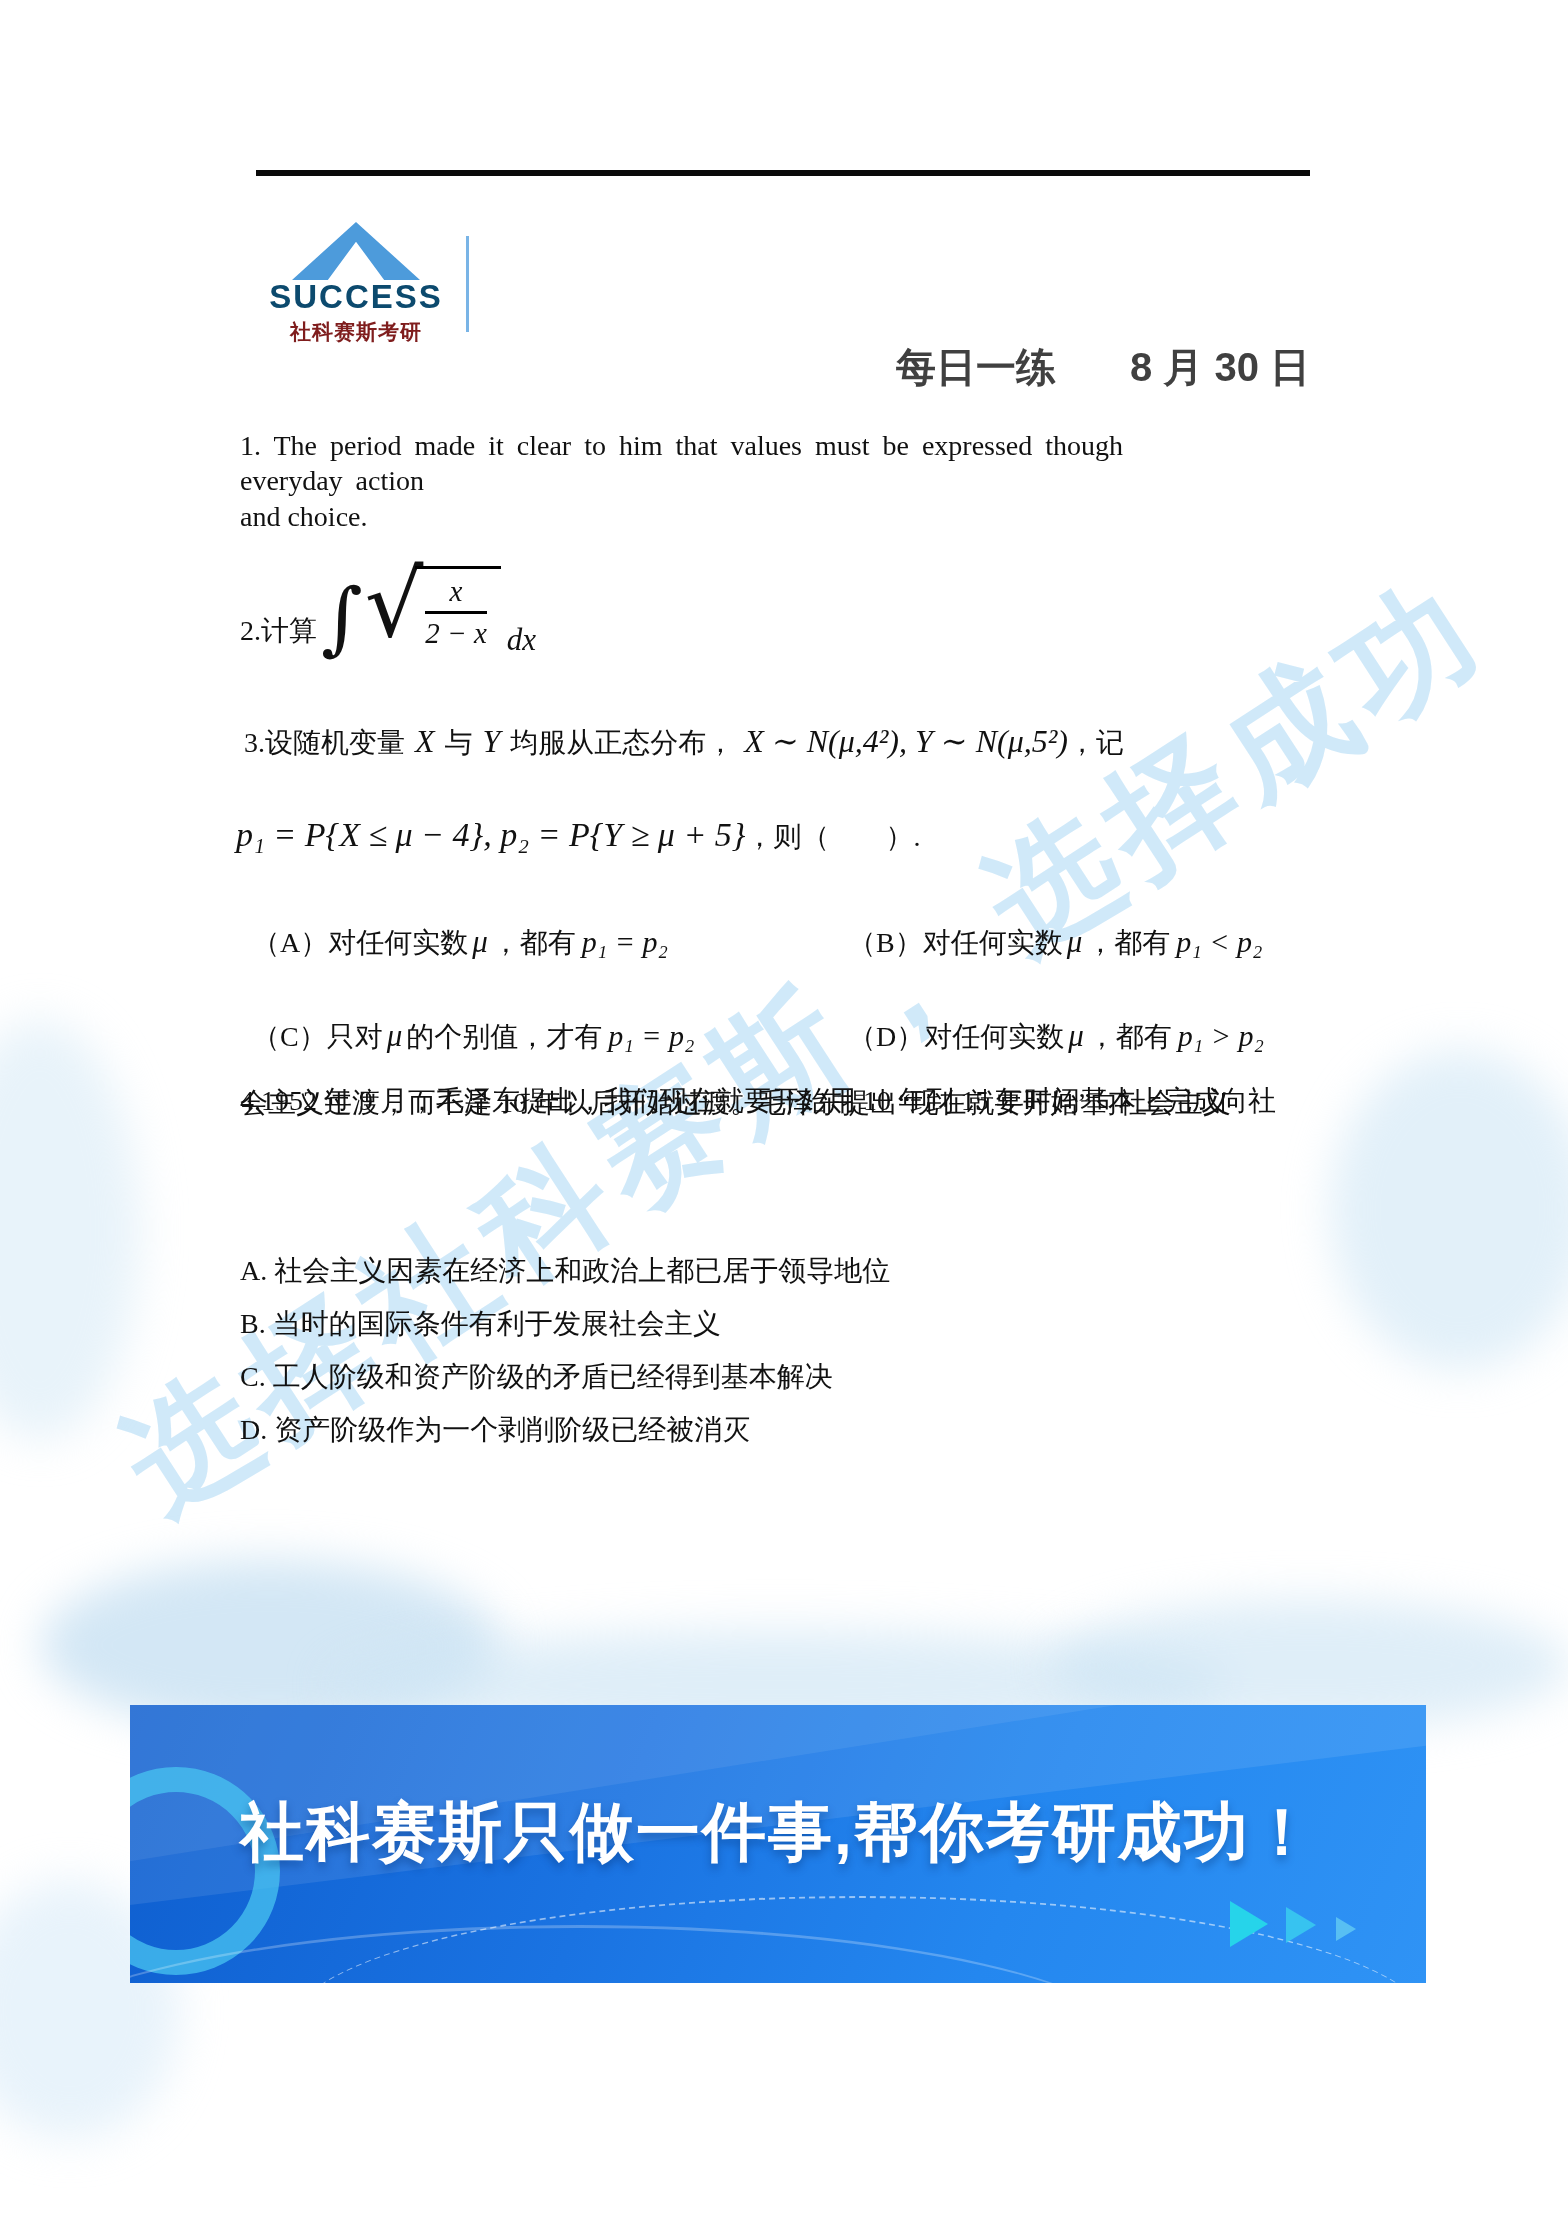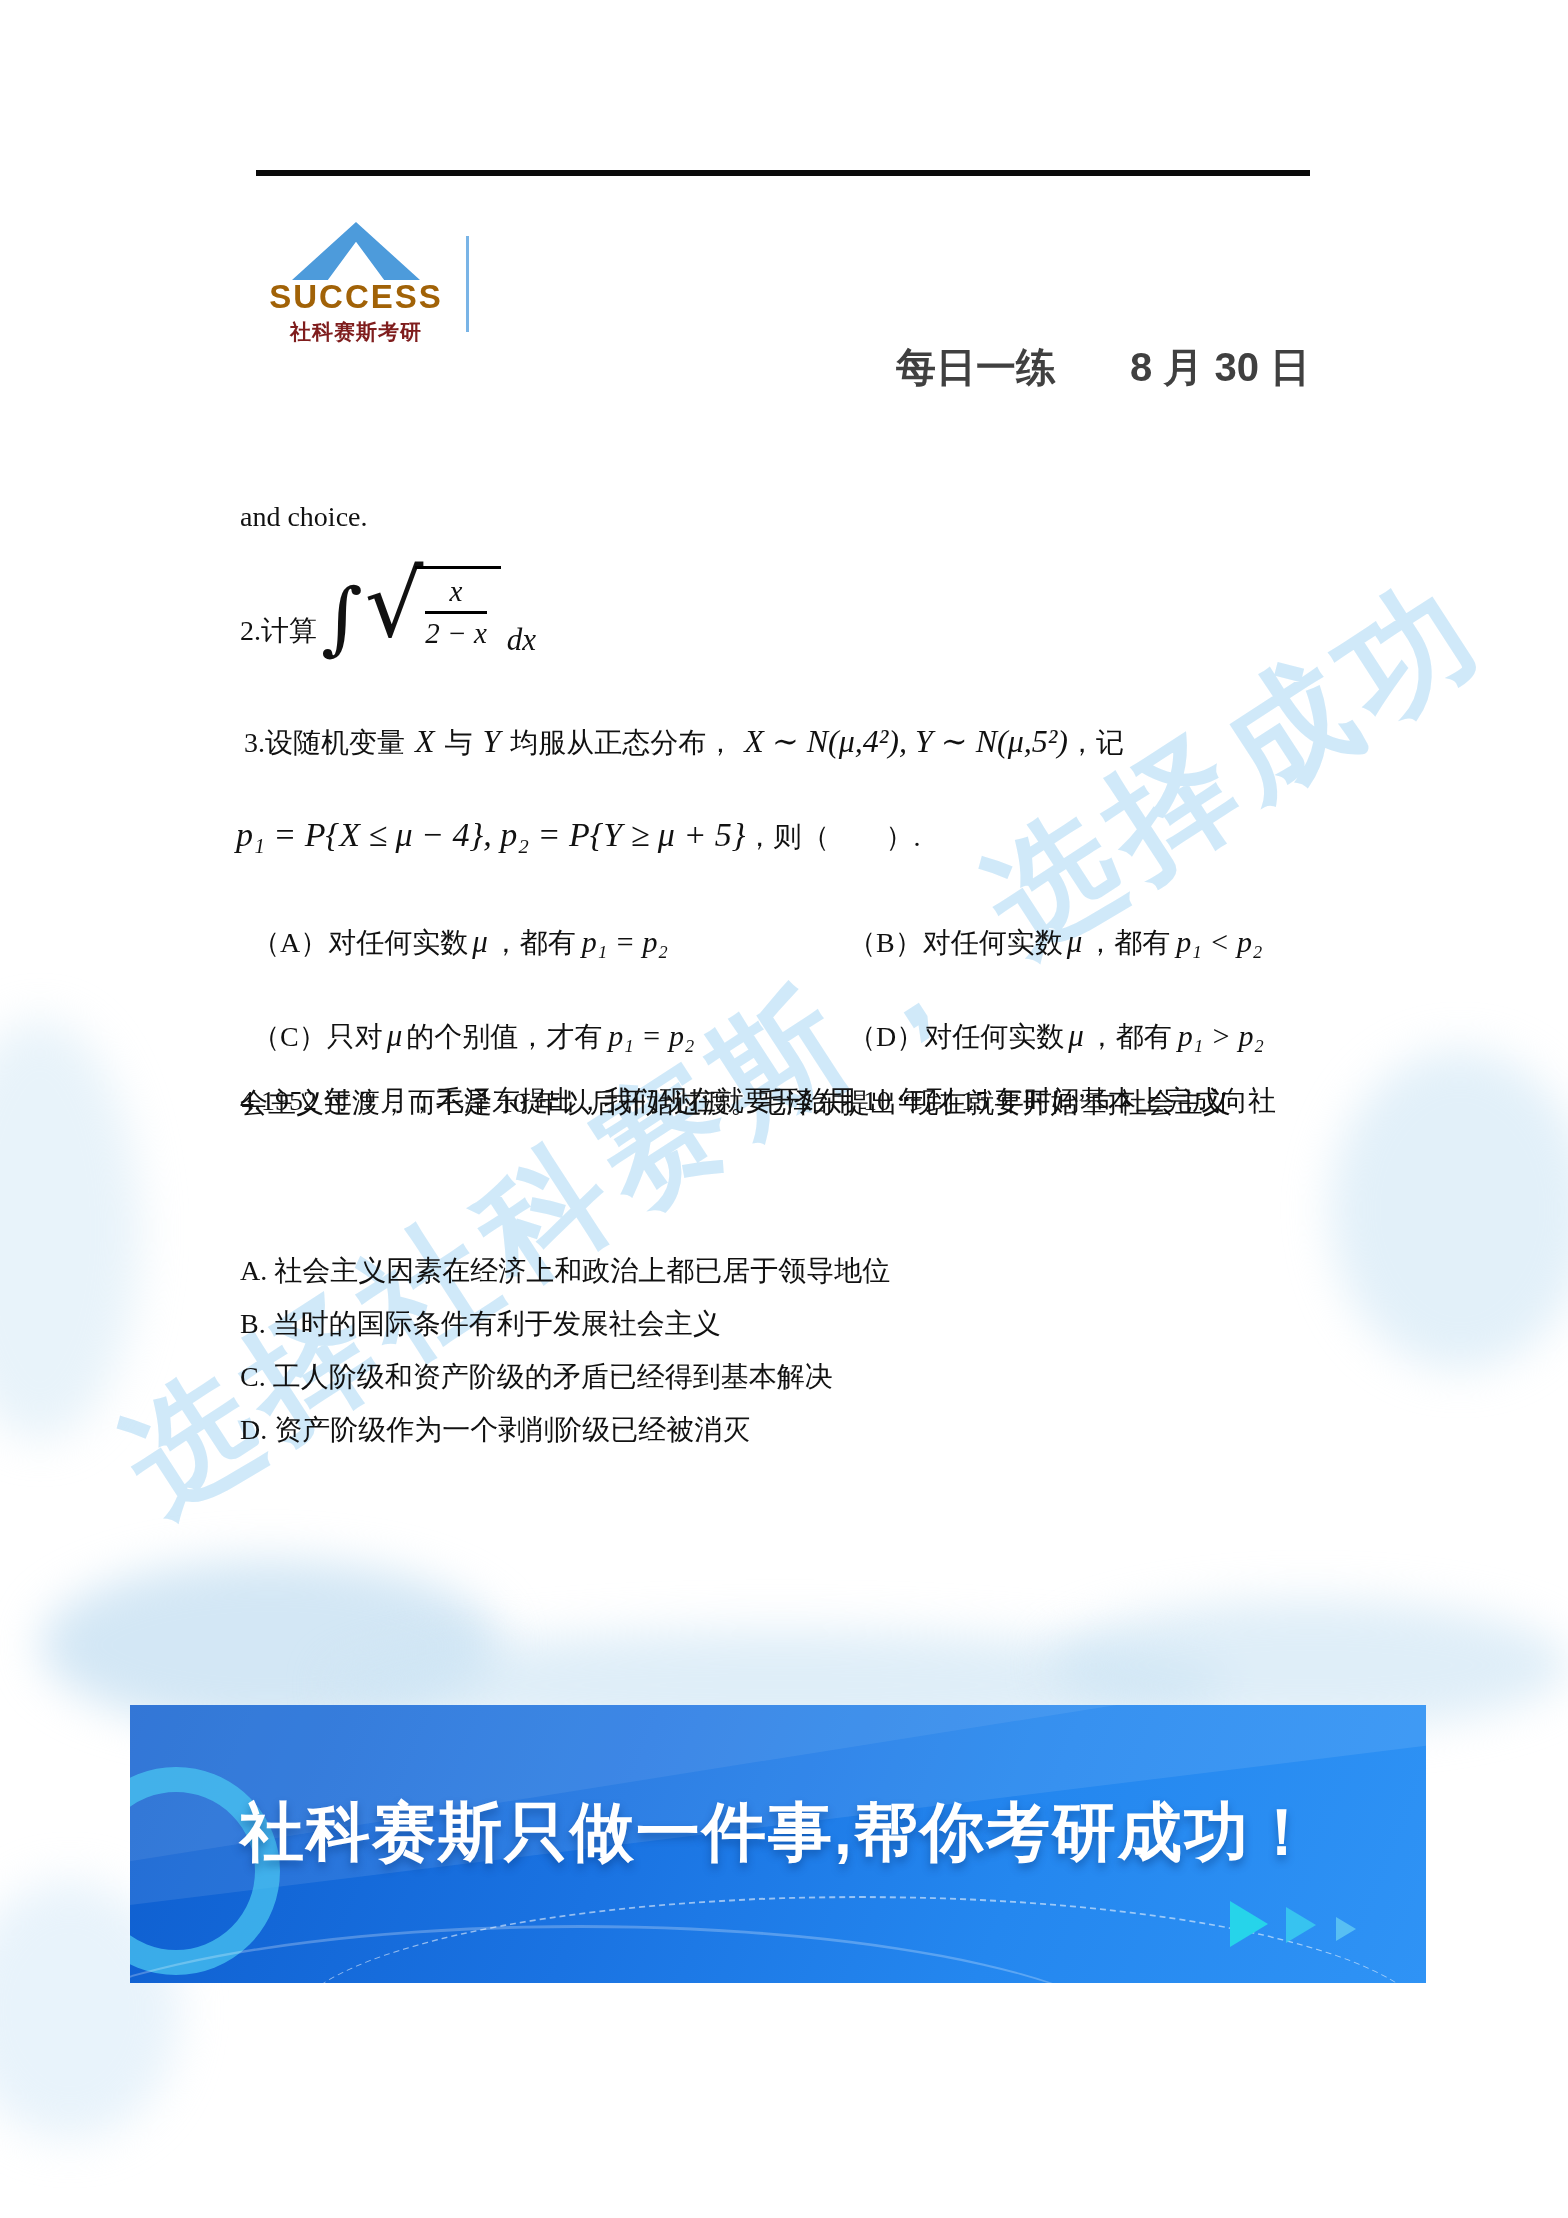--- a/index.html
+++ b/index.html
@@ -7,21 +7,21 @@
         font-family:"Liberation Serif","DejaVu Serif",serif;color:#111;}
 
   
   .top-rule{position:absolute;left:256px;top:170px;width:1054px;height:6px;background:#0a0a0a;}
 
   
   .header{position:absolute;left:258px;top:222px;display:flex;align-items:center;}
   .logo{width:196px;text-align:center;flex:0 0 auto;}
   .logo-tri{width:128px;height:58px;margin:0 auto;background:#4d9bdb;
             clip-path:polygon(50% 0%,100% 100%,72% 100%,50% 34%,28% 100%,0% 100%);}
-  .logo-brand{font:700 33px "Liberation Sans",sans-serif;color:#a16207;letter-spacing:2px;line-height:1.05;}
+  .logo-brand{font:700 33px "Liberation Sans",sans-serif;color:#0c4a6e;letter-spacing:2px;line-height:1.05;}
   .logo-sub{font:700 21px "Liberation Sans",sans-serif;color:#7f1d1d;margin-top:3px;letter-spacing:1px;}
   .hdr-divider{width:3px;height:96px;background:#79b4e6;margin:0 20px 0 12px;flex:0 0 auto;}
   .hdr-slogan{font:900 55px "Liberation Sans",sans-serif;color:#4e9ee3;letter-spacing:1px;white-space:nowrap;}
 
   
   .title{position:absolute;left:256px;top:340px;width:1054px;text-align:right;
          font:700 40px "Liberation Sans",sans-serif;color:#404040;}
   .title .gap{display:inline-block;width:74px;}
 
   
@@ -111,20 +111,21 @@
       <div class="logo-brand">SUCCESS</div>
       <div class="logo-sub">社科赛斯考研</div>
     </div>
     <div class="hdr-divider"></div>
   </div>
 
   <div class="title">
     <span>每日一练</span><span class="gap"></span><span>8 月 30 日</span>
   </div>
 
+  <div class="bodytext just" style="top:428px;">1. The period made it clear to him that values must be expressed though everyday action</div>
   <div class="bodytext" style="top:499px;">and choice.</div>
 
   <div class="q2row">
     <span class="q2label">2.计算</span>
     <span class="int-sign">∫</span>
     <span class="radical">
       <span class="rad-glyph">√</span>
       <span class="rad-body">
         <span class="frac">
           <span>x</span>

